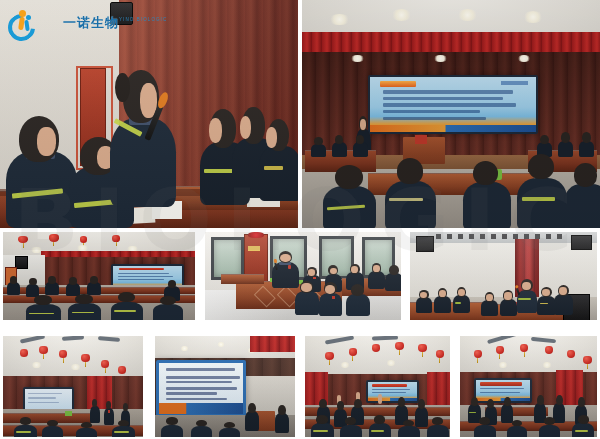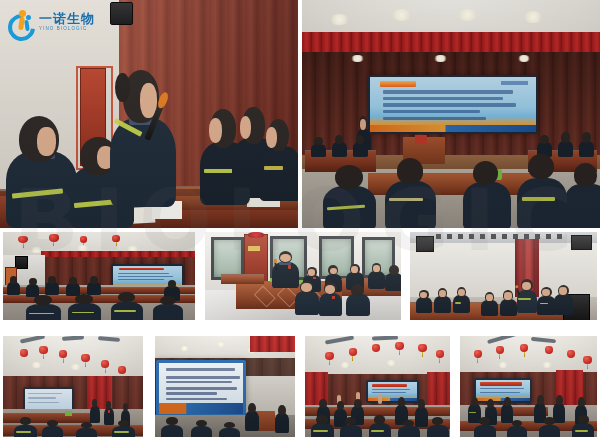--- a/index.html
+++ b/index.html
@@ -79,21 +79,21 @@
   .logo{position:absolute;display:flex;align-items:center;gap:5px;}
   .logo-mark{position:relative;width:26px;height:24px;}
   .logo-mark .c{position:absolute;left:0;top:4px;width:19px;height:19px;border-radius:50%;
      border:4px solid #1a9ad6;border-right-color:transparent;transform:rotate(-38deg);}
   .logo-mark .p1{position:absolute;left:11px;top:0px;width:7px;height:7px;border-radius:50%;background:#f5a11b;}
   .logo-mark .p2{position:absolute;left:18px;top:5px;width:5px;height:5px;border-radius:50%;background:#1a9ad6;}
   .logo-mark .s1{position:absolute;left:11px;top:7px;width:5px;height:13px;border-radius:3px;
      background:#f5a11b;transform:rotate(8deg);}
   .logo-mark .s2{position:absolute;left:17px;top:10px;width:4px;height:11px;border-radius:3px;
      background:#1a9ad6;transform:rotate(-8deg);}
-  .logo-text{display:flex;flex-direction:column;line-height:1;}
+  .logo-text{display:flex;flex-direction:row;line-height:1;margin-left:24px;}
   .logo-cn{font-size:13px;font-weight:bold;color:#1b6fa8;letter-spacing:1px;
      font-family:"DejaVu Sans",sans-serif;text-shadow:0 0 1px rgba(255,255,255,.6);}
   .logo-en{font-size:4.5px;color:#2b86bd;letter-spacing:1.1px;margin-top:2px;}
 
   
   .watermark{position:absolute;left:0;top:0;width:600px;height:439px;
      pointer-events:none;display:flex;align-items:center;justify-content:center;}
   .wm-text{font-size:86px;font-weight:bold;letter-spacing:14px;
      color:rgba(120,120,120,.085);font-family:"DejaVu Sans",sans-serif;
      white-space:nowrap;}

